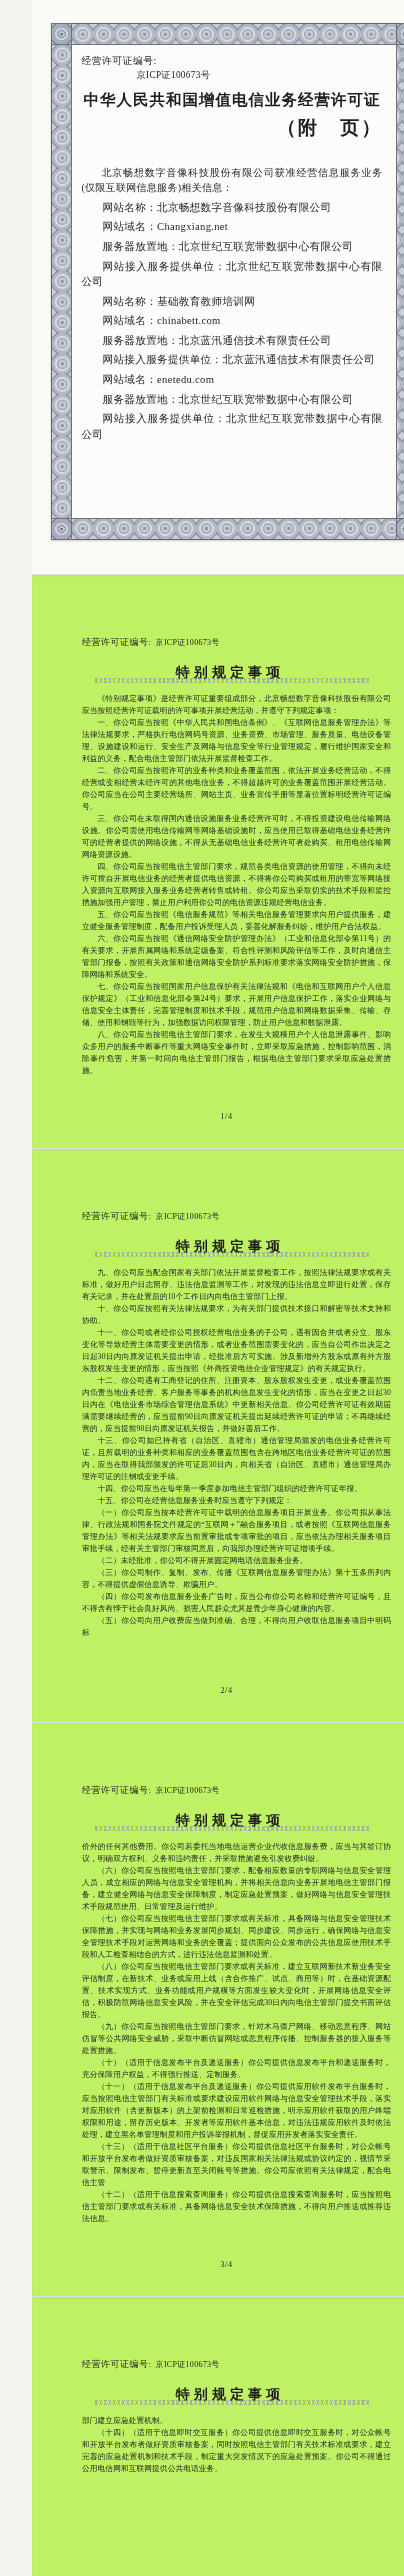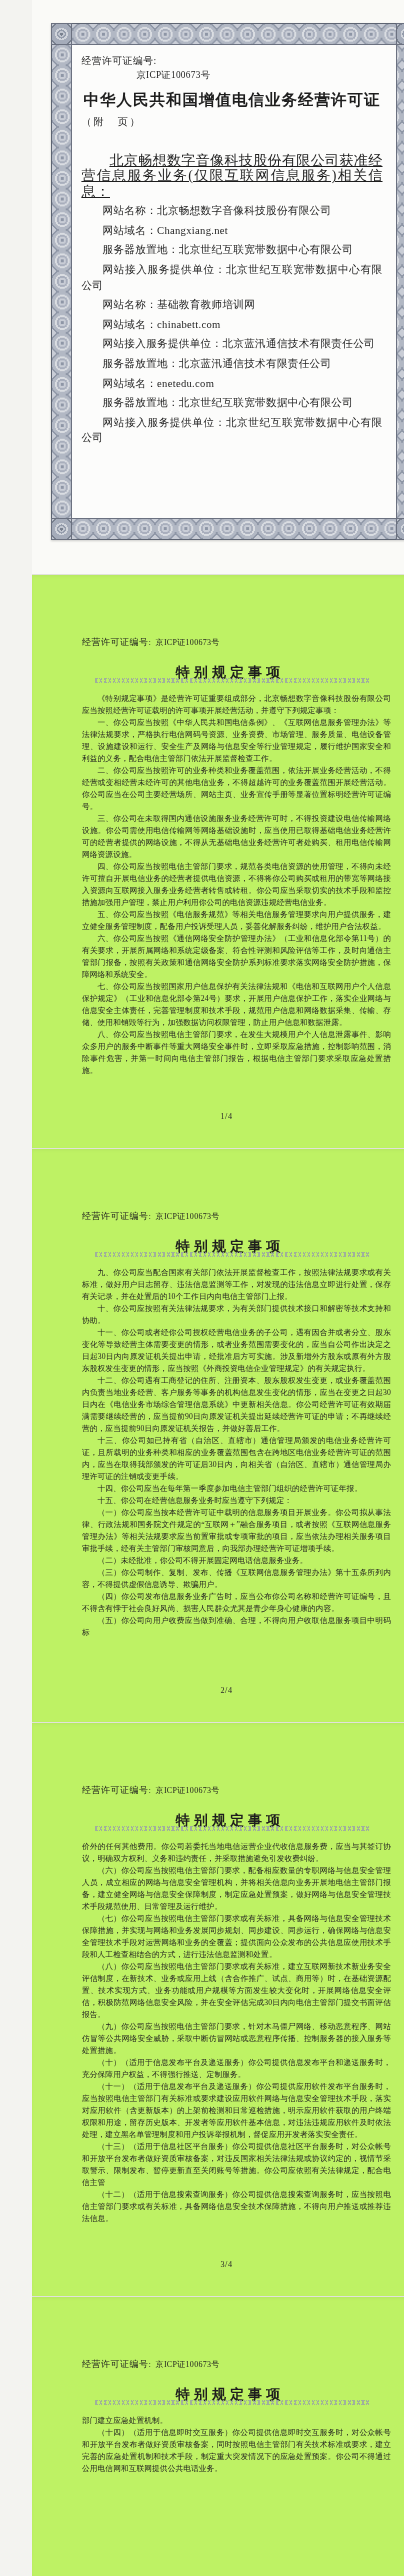--- a/index.html
+++ b/index.html
@@ -39,22 +39,22 @@
     border:0.5px solid #6b7180;background:#fcfcfb;
     padding:10.3px 13.4px 0 9.3px;
   }
   .cert-lic-label{font-size:9.8px;letter-spacing:0.5px;}
   .cert-lic-no{font-size:9.3px;margin:1.5px 0 0 55px;letter-spacing:0.3px;}
   .cert-title{
     margin:7.2px 0 0 0;text-align:center;
     font-size:15.5px;font-weight:bold;letter-spacing:1px;
     font-family:"Liberation Serif", serif;
   }
-  .cert-subtitle{margin-top:4.1px;text-align:left;font-size:10px;font-weight:normal;letter-spacing:2.1px;}
-  .cert-intro{margin:24px 0 0 0;font-size:14px;line-height:15.5px;text-indent:2em;letter-spacing:0.3px;text-align:justify;text-decoration:underline;}
+  .cert-subtitle{margin-top:4.1px;text-align:right;font-size:19px;font-weight:bold;letter-spacing:2.1px;}
+  .cert-intro{margin:24px 0 0 0;font-size:10px;line-height:15.5px;text-indent:2em;letter-spacing:0.3px;text-align:justify;}
   .cert-entry{margin:4.1px 0 0 0;font-size:10.6px;line-height:15.5px;text-indent:2em;letter-spacing:0.3px;text-align:justify;}
 
   
   .prov-page{height:574px;background:#bef264;border-top:1px solid #e1e1dc;box-shadow:inset 0 1.5px 3.1px rgba(0,0,0,.04);}
   .prov-page:last-child{height:577px;}
   .prov-head{position:absolute;top:61px;left:50px;white-space:nowrap;}
   .prov-lic-label{font-size:9px;letter-spacing:0.5px;}
   .prov-lic-no{font-size:8px;margin-left:4.1px;letter-spacing:0.3px;}
   .prov-title{
     position:absolute;top:77px;left:0;right:0;
@@ -92,22 +92,22 @@
       <h1 class="cert-title">中华人民共和国增值电信业务经营许可证</h1>
       <div class="cert-subtitle">（附　页）</div>
       <p class="cert-intro">北京畅想数字音像科技股份有限公司获准经营信息服务业务(仅限互联网信息服务)相关信息：</p>
       <div id="cert-entries">
           <p class="cert-entry">网站名称：北京畅想数字音像科技股份有限公司</p>
           <p class="cert-entry">网站域名：Changxiang.net</p>
           <p class="cert-entry">服务器放置地：北京世纪互联宽带数据中心有限公司</p>
           <p class="cert-entry">网站接入服务提供单位：北京世纪互联宽带数据中心有限公司</p>
           <p class="cert-entry">网站名称：基础教育教师培训网</p>
           <p class="cert-entry">网站域名：chinabett.com</p>
+          <p class="cert-entry">服务器放置地：北京蓝汛通信技术有限责任公司</p>
           <p class="cert-entry">网站接入服务提供单位：北京蓝汛通信技术有限责任公司</p>
-          <p class="cert-entry">服务器放置地：北京蓝汛通信技术有限责任公司</p>
           <p class="cert-entry">网站域名：enetedu.com</p>
           <p class="cert-entry">服务器放置地：北京世纪互联宽带数据中心有限公司</p>
           <p class="cert-entry">网站接入服务提供单位：北京世纪互联宽带数据中心有限公司</p>
         </div>
     </div>
   </div>
 </section>
 
 <div id="prov-pages">
   <section class="page prov-page">

